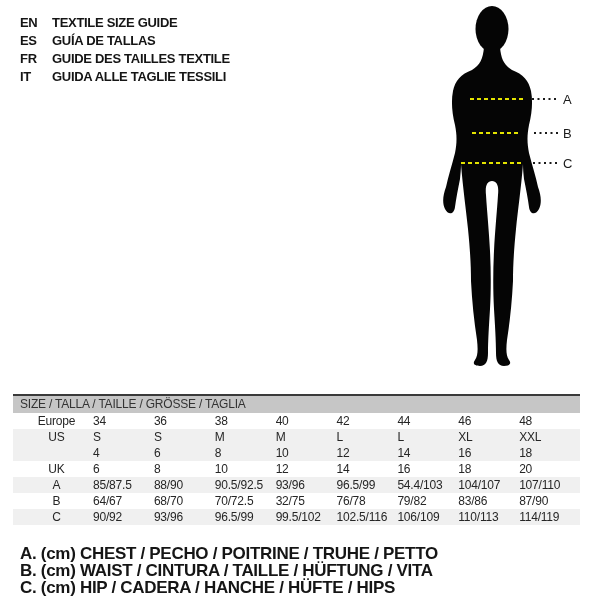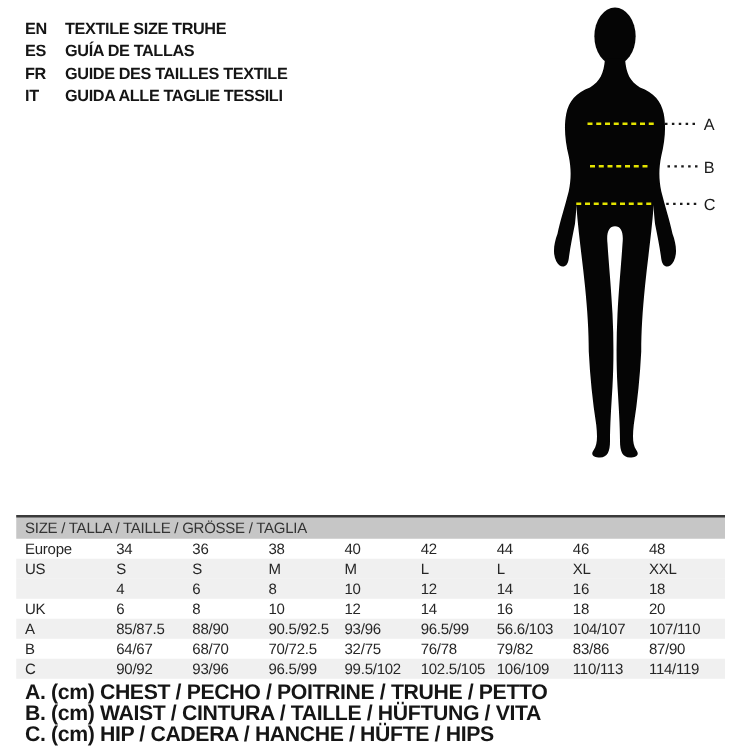--- a/index.html
+++ b/index.html
@@ -15,42 +15,42 @@
   .lang-name{font-weight:bold;font-size:13px;letter-spacing:-0.3px;color:#151515;white-space:nowrap;}
   
   .figure-svg{position:absolute;left:425px;top:3px;}
   .fig-label{position:absolute;left:563px;font-size:13px;color:#1a1a1a;line-height:14px;}
   .fig-label:nth-of-type(1){top:93px;}
   .fig-label:nth-of-type(2){top:127px;}
   .fig-label:nth-of-type(3){top:157px;}
   
   .gender-line{position:absolute;left:20px;top:371px;font-size:12.5px;font-weight:bold;letter-spacing:-0.3px;color:#151515;}
   
-  .size-table{position:absolute;left:13px;top:412px;width:567px;}
+  .size-table{position:absolute;left:13px;top:394px;width:567px;}
   .table-header{
     height:17px;line-height:17px;background:#c6c6c6;border-top:2px solid #3a3a3a;
     font-size:12px;color:#333;padding-left:7px;letter-spacing:-0.2px;
   }
   .t-row{display:flex;height:16px;line-height:16px;font-size:12px;color:#262626;letter-spacing:-0.2px;}
   .t-row.shade{background:#f0f0f0;}
-  .t-label{width:80px;padding-left:7px;box-sizing:border-box;text-align:left;}
+  .t-label{width:80px;padding-left:7px;box-sizing:border-box;text-align:center;}
   .t-cell{flex:1;text-align:left;white-space:nowrap;}
   
   .legend-block{position:absolute;left:20px;top:545px;}
   .legend-line{height:17px;line-height:17px;font-size:17px;font-weight:bold;letter-spacing:-0.3px;color:#151515;white-space:nowrap;}
 </style>
 </head>
 <body>
 
 <div class="canvas">
 
   <div class="lang-block">
       <div class="lang-line">
         <span class="lang-code">EN</span>
-        <span class="lang-name">TEXTILE SIZE TRUHE</span>
+        <span class="lang-name">TEXTILE SIZE GUIDE</span>
       </div>
       <div class="lang-line">
         <span class="lang-code">ES</span>
         <span class="lang-name">GUÍA DE TALLAS</span>
       </div>
       <div class="lang-line">
         <span class="lang-code">FR</span>
         <span class="lang-name">GUIDE DES TAILLES TEXTILE</span>
       </div>
       <div class="lang-line">
@@ -167,42 +167,42 @@
           <span class="t-cell">18</span>
           <span class="t-cell">20</span>
         </div>
         <div class="t-row shade">
           <span class="t-label">A</span>
           <span class="t-cell">85/87.5</span>
           <span class="t-cell">88/90</span>
           <span class="t-cell">90.5/92.5</span>
           <span class="t-cell">93/96</span>
           <span class="t-cell">96.5/99</span>
-          <span class="t-cell">56.6/103</span>
+          <span class="t-cell">54.4/103</span>
           <span class="t-cell">104/107</span>
           <span class="t-cell">107/110</span>
         </div>
         <div class="t-row">
           <span class="t-label">B</span>
           <span class="t-cell">64/67</span>
           <span class="t-cell">68/70</span>
           <span class="t-cell">70/72.5</span>
           <span class="t-cell">32/75</span>
           <span class="t-cell">76/78</span>
           <span class="t-cell">79/82</span>
           <span class="t-cell">83/86</span>
           <span class="t-cell">87/90</span>
         </div>
         <div class="t-row shade">
           <span class="t-label">C</span>
           <span class="t-cell">90/92</span>
           <span class="t-cell">93/96</span>
           <span class="t-cell">96.5/99</span>
           <span class="t-cell">99.5/102</span>
-          <span class="t-cell">102.5/105</span>
+          <span class="t-cell">102.5/116</span>
           <span class="t-cell">106/109</span>
           <span class="t-cell">110/113</span>
           <span class="t-cell">114/119</span>
         </div>
       </div>
   </div>
 
   <div class="legend-block">
       <div class="legend-line">A. (cm) CHEST / PECHO / POITRINE / TRUHE / PETTO</div>
       <div class="legend-line">B. (cm) WAIST / CINTURA / TAILLE / HÜFTUNG / VITA</div>

